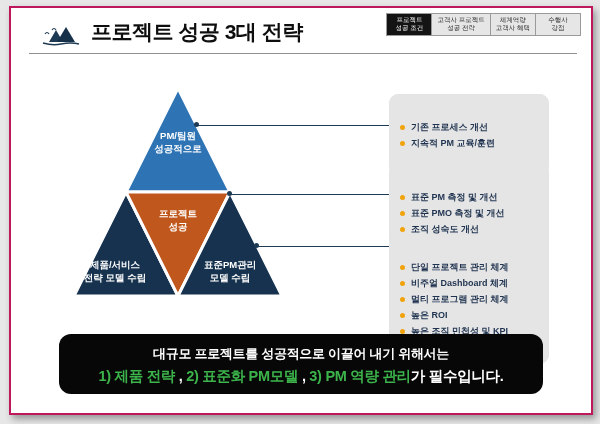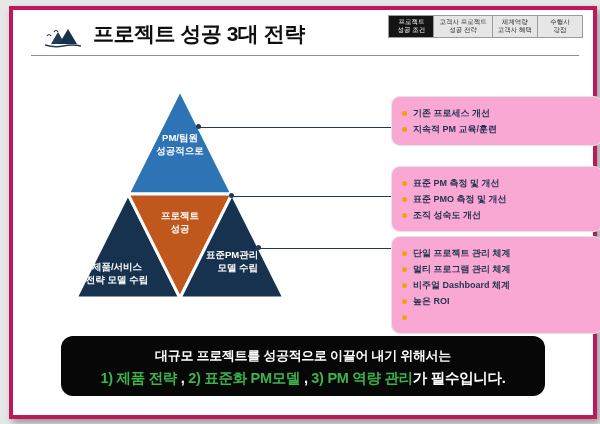--- a/index.html
+++ b/index.html
@@ -4,21 +4,21 @@
 <style>
   html,body{margin:0;padding:0;}
   body{
     width:600px;height:424px;overflow:hidden;
     background:#e7e7e7;
     font-family:"Liberation Sans","DejaVu Sans",sans-serif;
     position:relative;
   }
   .slide{
     position:absolute;left:9px;top:6px;width:580px;height:405px;
-    background:#ffffff;border:4px solid #be185d;
+    background:#ffffff;border:2px solid #be185d;
     box-shadow:3px 4px 7px rgba(0,0,0,.35);
   }
   
   .logo{position:absolute;left:28px;top:13px;width:44px;height:26px;}
   .page-title{
     position:absolute;left:80px;top:10px;
     font-size:21px;font-weight:bold;color:#0e0e0e;letter-spacing:-.5px;
     white-space:nowrap;
   }
   .nav{position:absolute;right:10px;top:5px;display:flex;}
@@ -37,37 +37,37 @@
   
   .pyramid-wrap{position:absolute;left:55px;top:70px;width:220px;height:225px;}
   .pyr-label{
     position:absolute;transform:translate(-50%,-50%);
     color:#ffffff;font-weight:bold;font-size:9.5px;line-height:1.35;
     text-align:center;white-space:nowrap;
   }
   .lbl-top{left:152px;top:135px;margin-left:15px;}
   .lbl-center{left:167px;top:213px;}
   .lbl-left{left:104px;top:264px;}
-  .lbl-right{left:219px;top:252px;text-align:right;}
+  .lbl-right{left:219px;top:264px;}
   .pyr-label{position:absolute;}
   
   
   .connector{position:absolute;height:0;border-top:1.5px solid #1f3b54;}
   .conn1{left:186px;top:117px;width:192px;}
   .conn2{left:219px;top:186px;width:159px;}
   .conn3{left:246px;top:238px;width:132px;}
   .conn-dot{position:absolute;width:5px;height:5px;border-radius:50%;background:#1f3b54;}
   .cd1{left:183px;top:114px;}
   .cd2{left:216px;top:183px;}
   .cd3{left:243px;top:235px;}
   
   .panel{
-    position:absolute;left:378px;width:212px;
-    background:#f9a8d4;border:1px solid #e3e4e3;border-radius:9px;
-    padding:8px 10px;box-sizing:border-box;
+    position:absolute;left:378px;width:160px;
+    background:#e5e5e5;border:1px solid #e3e4e3;border-radius:9px;
+    padding:24px 10px;box-sizing:border-box;
   }
   .panel1{top:86px;}
   .panel2{top:156px;}
   .panel3{top:226px;}
   .item{display:flex;align-items:center;gap:6px;height:16px;}
   .dot{width:5px;height:5px;border-radius:50%;background:#f0a30a;flex:0 0 auto;}
   .item span.txt{
     font-size:9px;font-weight:bold;color:#1f3350;white-space:nowrap;
   }
   
@@ -173,32 +173,33 @@
     </div>
   </div>
 
   <div class="panel panel3">
     <div class="item">
       <span class="dot"></span>
       <span class="txt">단일 프로젝트 관리 체계</span>
     </div>
     <div class="item">
       <span class="dot"></span>
+      <span class="txt">비주얼 Dashboard 체계</span>
+    </div>
+    <div class="item">
+      <span class="dot"></span>
       <span class="txt">멀티 프로그램 관리 체계</span>
     </div>
     <div class="item">
       <span class="dot"></span>
-      <span class="txt">비주얼 Dashboard 체계</span>
-    </div>
-    <div class="item">
-      <span class="dot"></span>
       <span class="txt">높은 ROI</span>
     </div>
     <div class="item">
       <span class="dot"></span>
+      <span class="txt">높은 조직 민첩성 및 KPI</span>
     </div>
   </div>
 
   <div class="footer">
     <div class="l1">대규모 프로젝트를 성공적으로 이끌어 내기 위해서는</div>
     <div class="l2">
       <span class="hl">1) 제품 전략</span><span class="plain"> , </span><span class="hl">2) 표준화 PM모델</span><span class="plain">  , </span><span class="hl">3) PM 역량 관리</span><span class="plain">가 필수입니다.</span>
     </div>
   </div>
 

